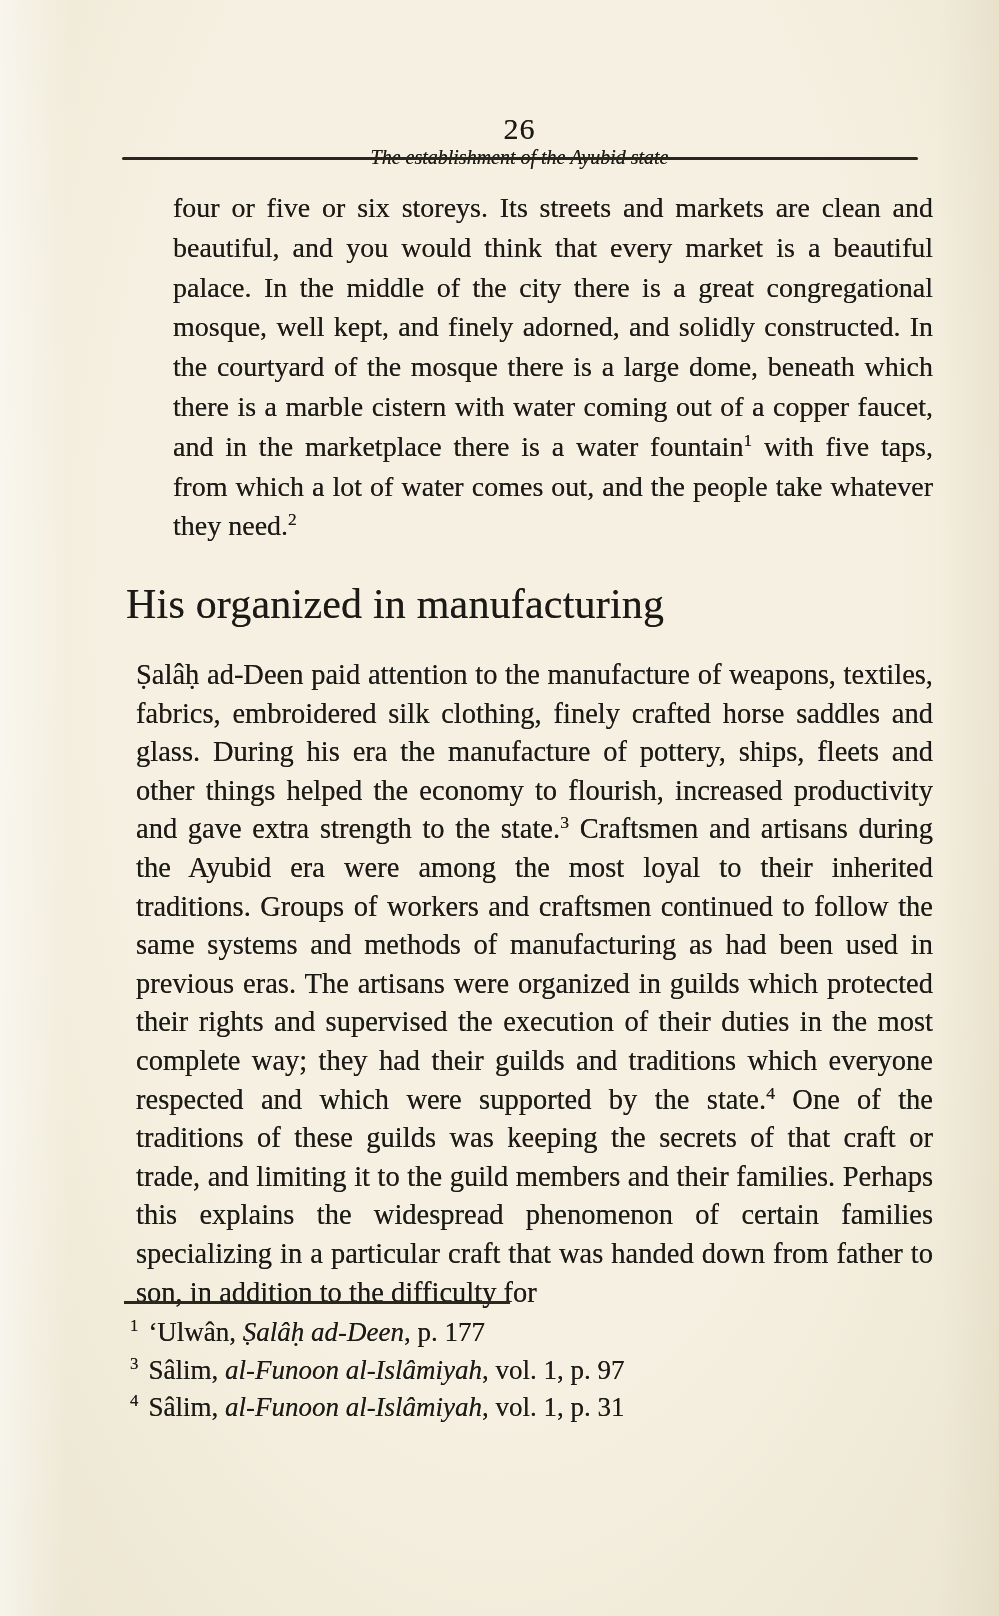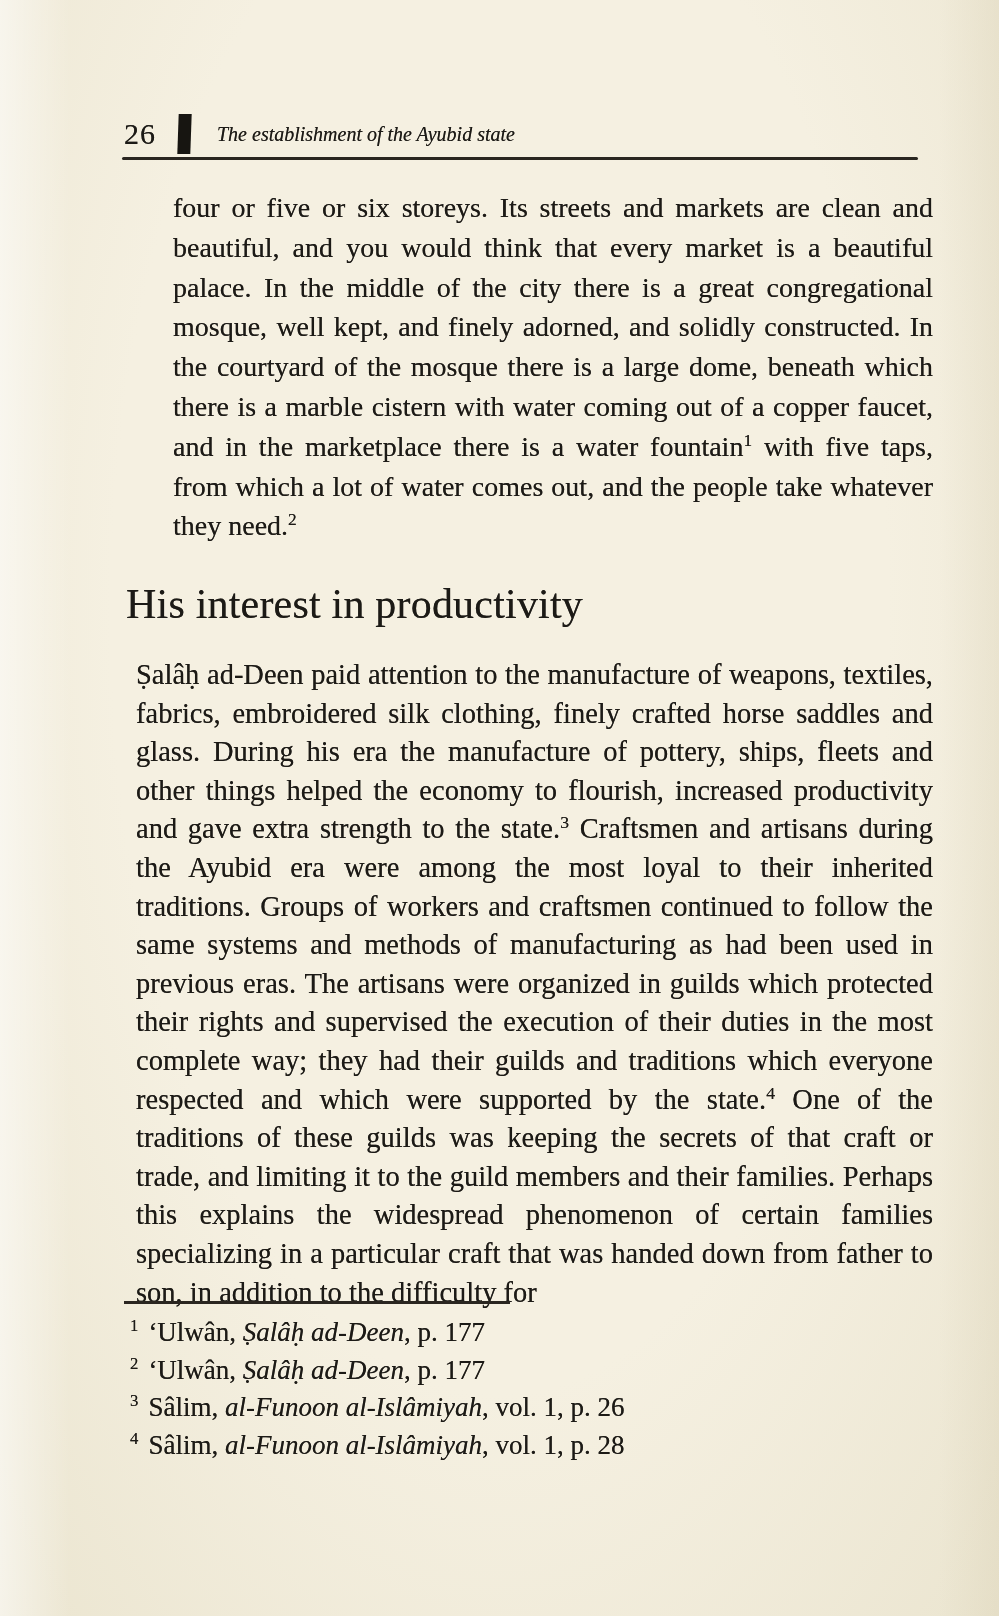--- a/index.html
+++ b/index.html
@@ -29,20 +29,21 @@
 
   
   .running-header {
     position: absolute;
     top: 112px;
     left: 124px;
     right: 84px;
     height: 44px;
     display: flex;
     align-items: center;
+    flex-direction: column;
   }
   .page-num {
     font-size: 30px;
     letter-spacing: 1px;
   }
   .header-bar {
     display: inline-block;
     width: 13px;
     height: 40px;
     background: #171511;
@@ -132,26 +133,25 @@
 
   <header class="running-header">
     <span class="page-num">26</span>
     <span class="header-bar"></span>
     <span class="running-head">The establishment of the Ayubid state</span>
   </header>
   <div class="header-rule"></div>
 
   <p class="intro-para"><span>four or five or six storeys. Its streets and markets are clean and beautiful, and you would think that every market is a beautiful palace. In the middle of the city there is a great congregational mosque, well kept, and finely adorned, and solidly constructed. In the courtyard of the mosque there is a large dome, beneath which there is a marble cistern with water coming out of a copper faucet, and in the marketplace there is a water fountain</span><sup>1</sup><span> with five taps, from which a lot of water comes out, and the people take whatever they need.</span><sup>2</sup></p>
 
-  <h1 class="section-heading">His interest in productivity</h1>
+  <h1 class="section-heading">His organized in manufacturing</h1>
 
   <p class="section-para"><span>Ṣalâḥ ad-Deen paid attention to the manufacture of weapons, textiles, fabrics, embroidered silk clothing, finely crafted horse saddles and glass. During his era the manufacture of pottery, ships, fleets and other things helped the economy to flourish, increased productivity and gave extra strength to the state.</span><sup>3</sup><span> Craftsmen and artisans during the Ayubid era were among the most loyal to their inherited traditions. Groups of workers and craftsmen continued to follow the same systems and methods of manufacturing as had been used in previous eras. The artisans were organized in guilds which protected their rights and supervised the execution of their duties in the most complete way; they had their guilds and traditions which everyone respected and which were supported by the state.</span><sup>4</sup><span> One of the traditions of these guilds was keeping the secrets of that craft or trade, and limiting it to the guild members and their families. Perhaps this explains the widespread phenomenon of certain families specializing in a particular craft that was handed down from father to son, in addition to the difficulty for</span></p>
 
   <div class="footnote-rule"></div>
 
   <div class="footnotes">
     <div class="footnote"><sup>1</sup><span>‘Ulwân, </span><em>Ṣalâḥ ad-Deen</em><span>, p. 177</span></div>
-    <div class="footnote"><sup>2</sup><span>‘Ulwân, </span><em>Ṣalâḥ ad-Deen</em><span>, p. 177</span></div>
-    <div class="footnote"><sup>3</sup><span>Sâlim, </span><em>al-Funoon al-Islâmiyah</em><span>, vol. 1, p. 26</span></div>
-    <div class="footnote"><sup>4</sup><span>Sâlim, </span><em>al-Funoon al-Islâmiyah</em><span>, vol. 1, p. 28</span></div>
+    <div class="footnote"><sup>3</sup><span>Sâlim, </span><em>al-Funoon al-Islâmiyah</em><span>, vol. 1, p. 97</span></div>
+    <div class="footnote"><sup>4</sup><span>Sâlim, </span><em>al-Funoon al-Islâmiyah</em><span>, vol. 1, p. 31</span></div>
   </div>
 
 </div>
 
 </body></html>

